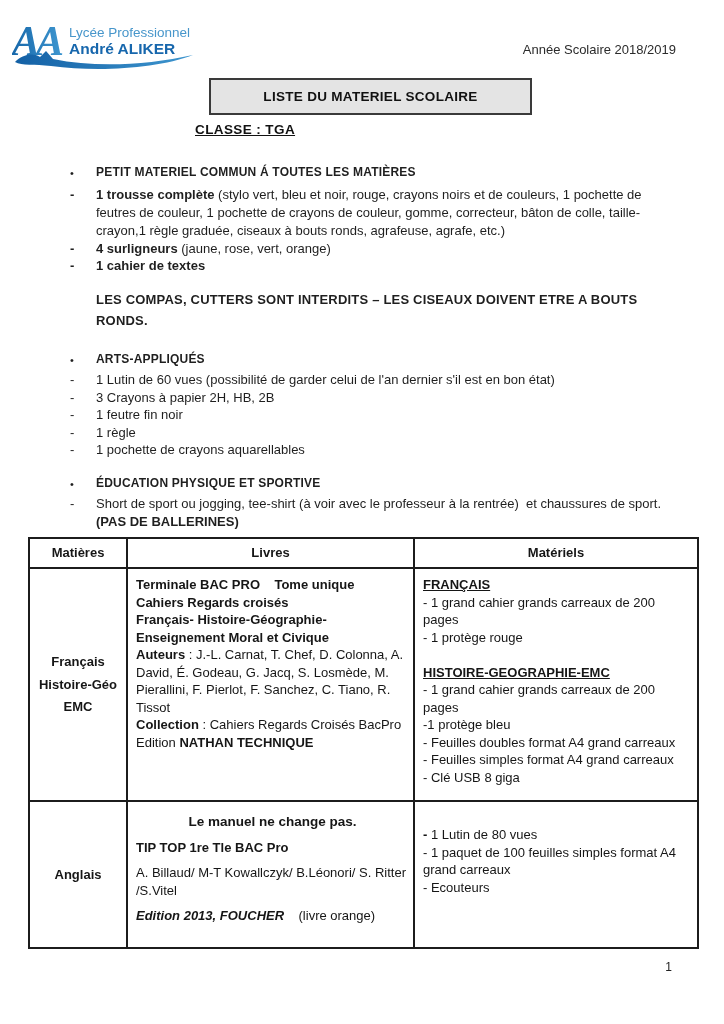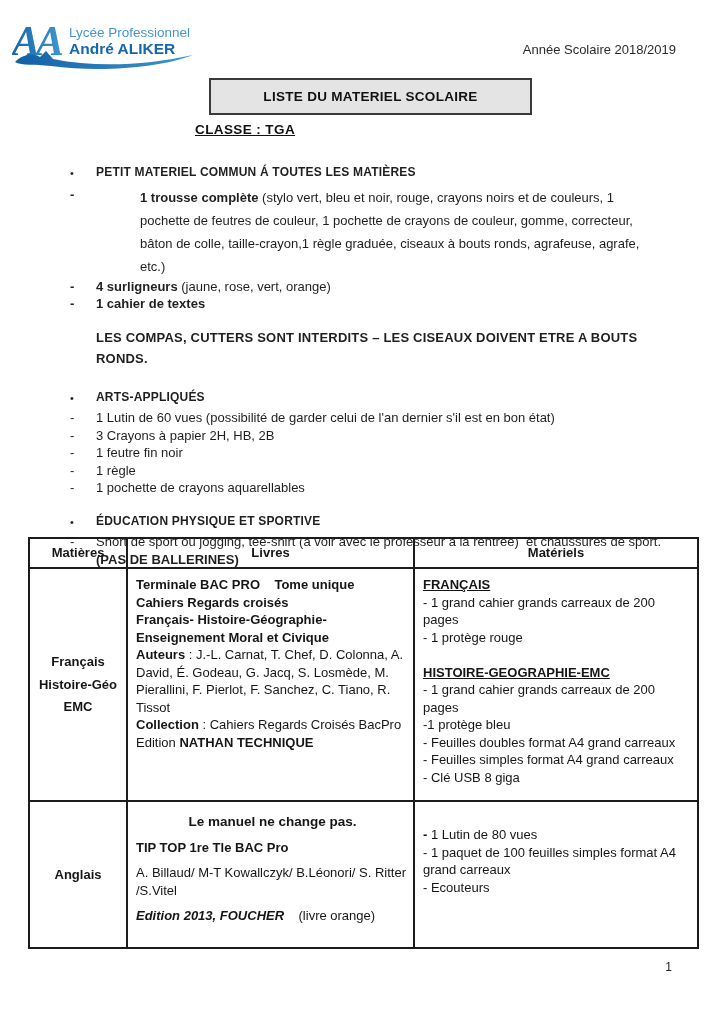--- a/index.html
+++ b/index.html
@@ -28,21 +28,21 @@
     font-weight:700;font-size:13.5px;text-decoration:underline;letter-spacing:.4px;color:#111;
   }
 
   
   .sections{position:absolute;left:70px;top:164px;right:58px;font-size:13px;line-height:17.5px;}
   .bullet-row,.dash-row{display:flex;align-items:flex-start;}
   .marker{width:26px;flex:0 0 26px;color:#1f1f1f;}
   .bullet-row .marker{font-size:11px;padding-top:1px;}
   .heading-text{font-weight:700;font-size:12px;letter-spacing:.2px;}
   .item-text{flex:1;}
-  .lh-tall{line-height:23px;margin-left:44px;}
+  .lh-tall{line-height:18px;}
   .warning{
     margin:14px 0 0 26px;font-weight:700;line-height:21px;letter-spacing:.2px;
   }
   .sec-gap-lg{margin-top:20px;}
   .sec-gap-md{margin-top:16px;}
 
   
   table.supplies{
     position:absolute;left:28px;top:537px;width:669px;
     border-collapse:collapse;table-layout:fixed;

